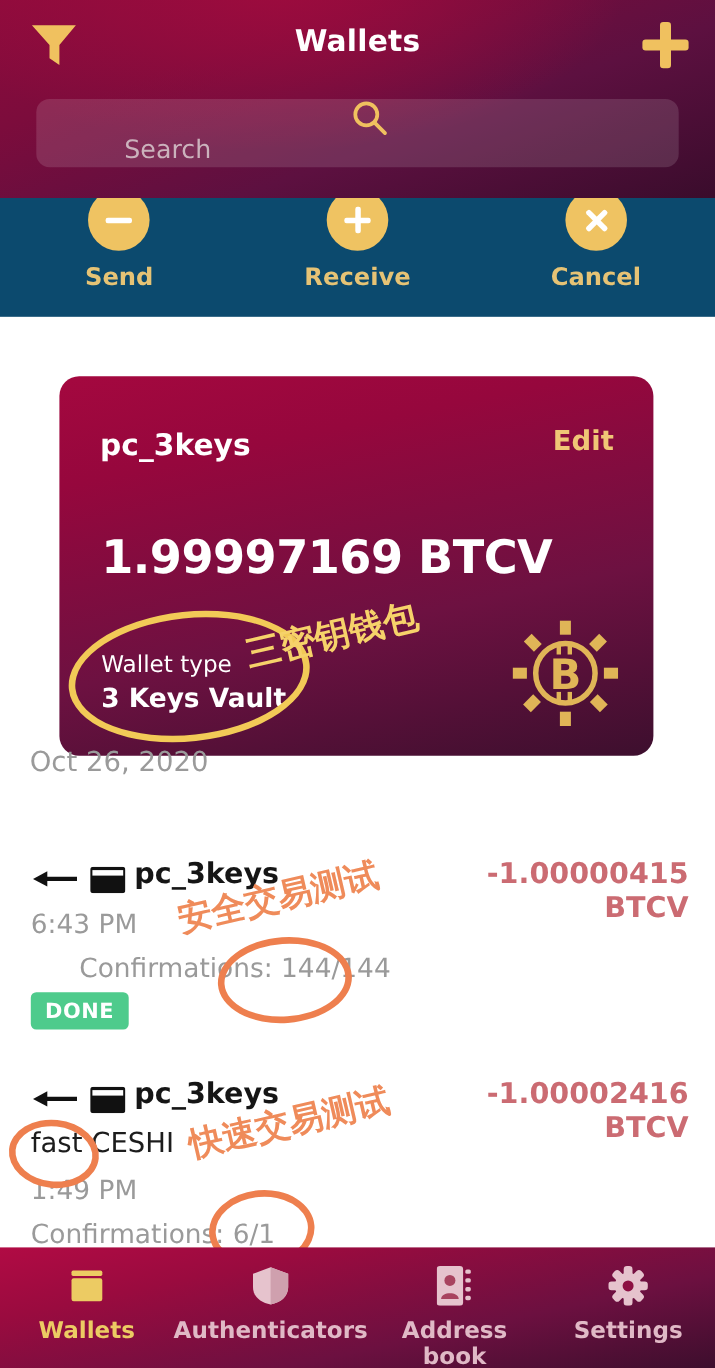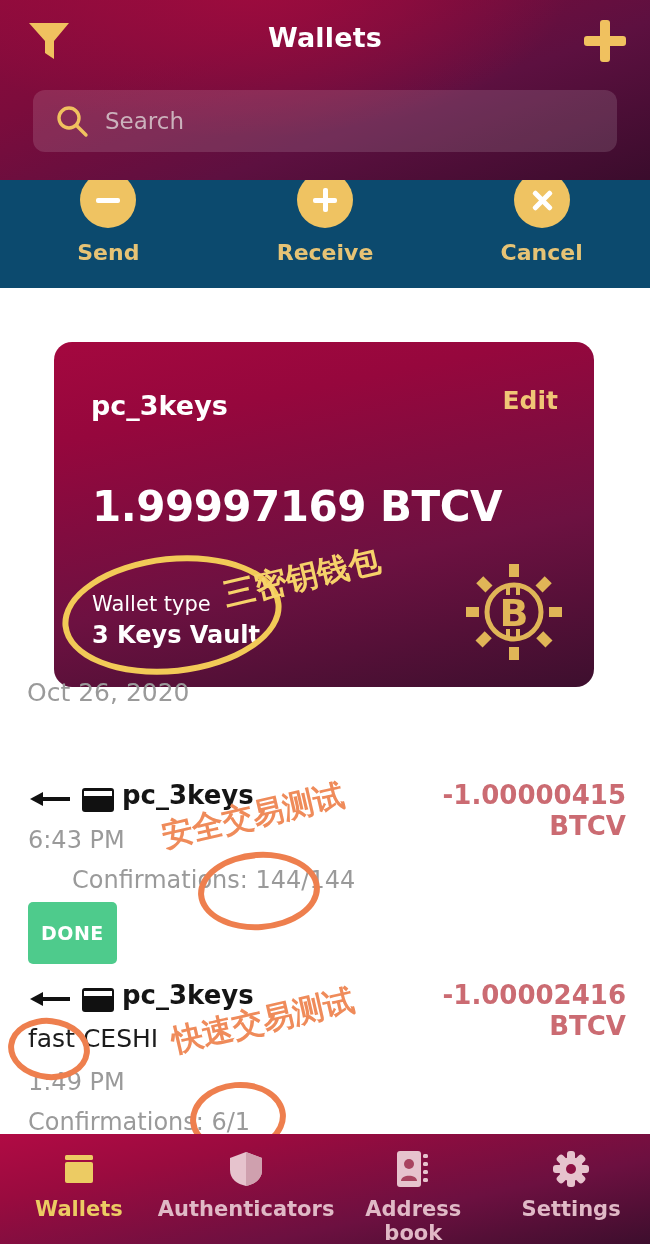--- a/index.html
+++ b/index.html
@@ -39,21 +39,21 @@
   .plus-btn:before, .plus-btn:after {
     content:""; position:absolute; background:#f0c15f; border-radius:3px;
   }
   .plus-btn:before { left:18px; top:2px; width:10px; height:42px; }
   .plus-btn:after  { left:2px; top:18px; width:42px; height:10px; }
 
   .searchbar {
     position:absolute; left:33px; top:90px; width:584px; height:62px;
     background:rgba(255,255,255,0.13);
     border-radius:12px;
-    display:flex; align-items:center;
+    display:flex; align-items:center;flex-direction:column;
   }
   .search-icon { margin-left:22px; width:34px; height:34px; flex:none; }
   .search-input {
     border:none; outline:none; background:transparent;
     color:#d3bcc6; font-size:23px; font-family:"DejaVu Sans", sans-serif;
     margin-left:16px; width:440px;
   }
   .search-input::placeholder { color:#cbb2bc; opacity:1; }
 
   
@@ -157,21 +157,21 @@
   .tx-conf {
     position:absolute; left:28px;
     color:#9a9a9a; font-size:24px;
   }
   .tx1 .tx-conf { top:84px;margin-left:44px; }
   .tx2 .tx-conf { top:126px; }
   .tx-badge {
     position:absolute; left:28px; top:120px;
     background:#4ecb8c; color:#ffffff;
     font-size:19px; font-weight:bold;
-    padding:20px 13px; border-radius:5px;
+    padding:6px 13px; border-radius:5px;
     letter-spacing:0.5px;
   }
   .tx-amount {
     position:absolute; right:24px; top:-2px; width:260px;
     text-align:right;
     color:#cb6b72; font-size:26px; font-weight:bold; line-height:31px;
   }
 
   
   .ann { position:absolute; z-index:30; pointer-events:none; }

